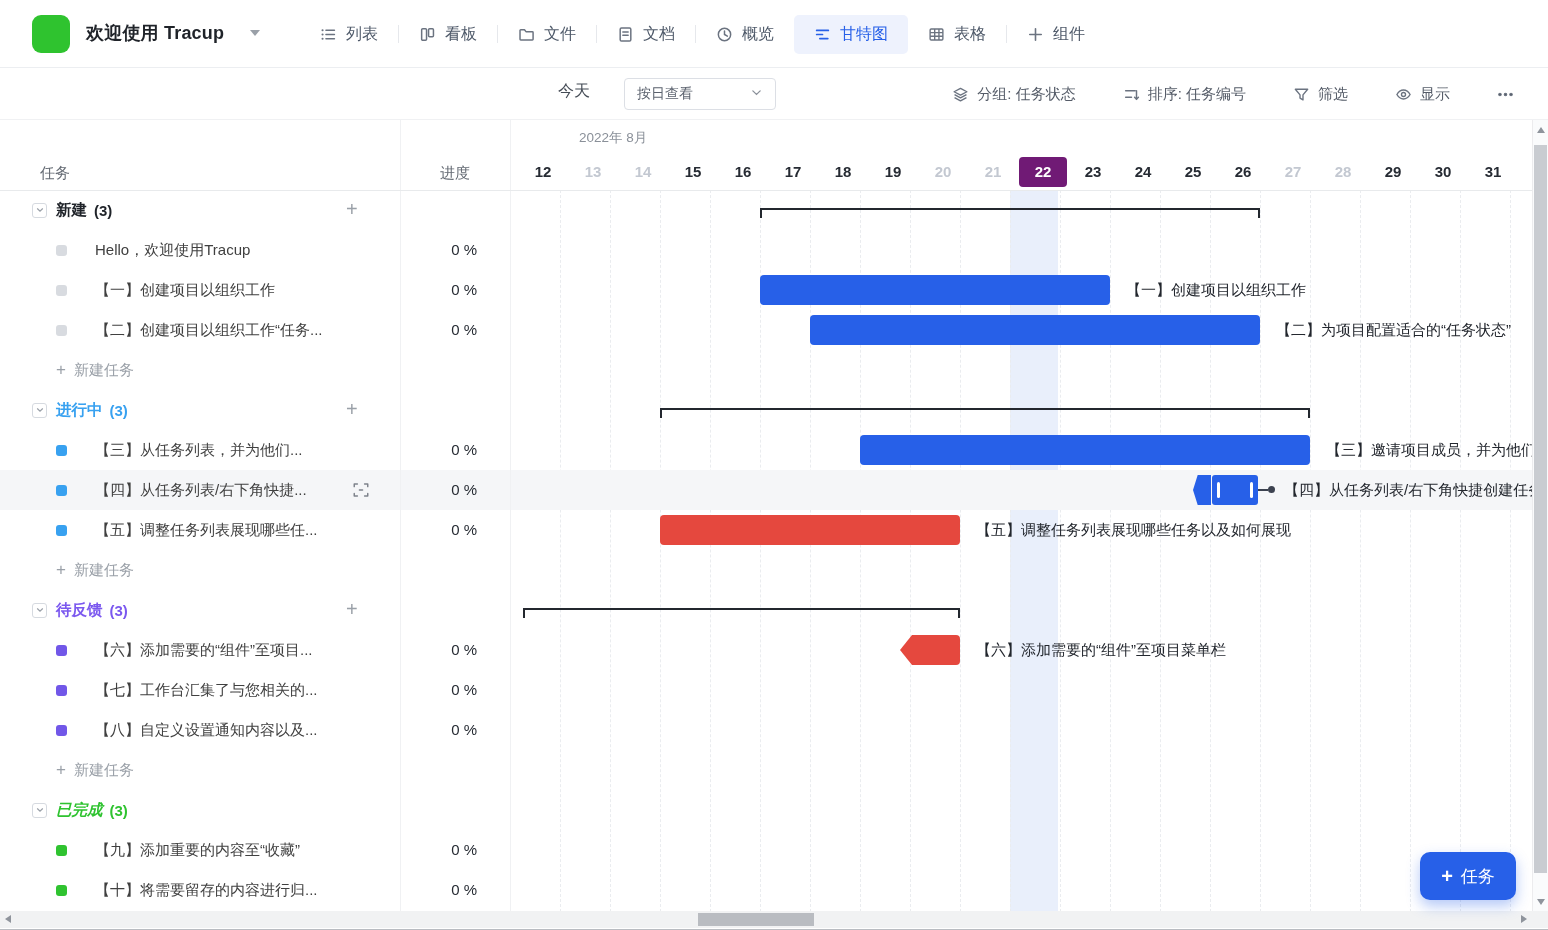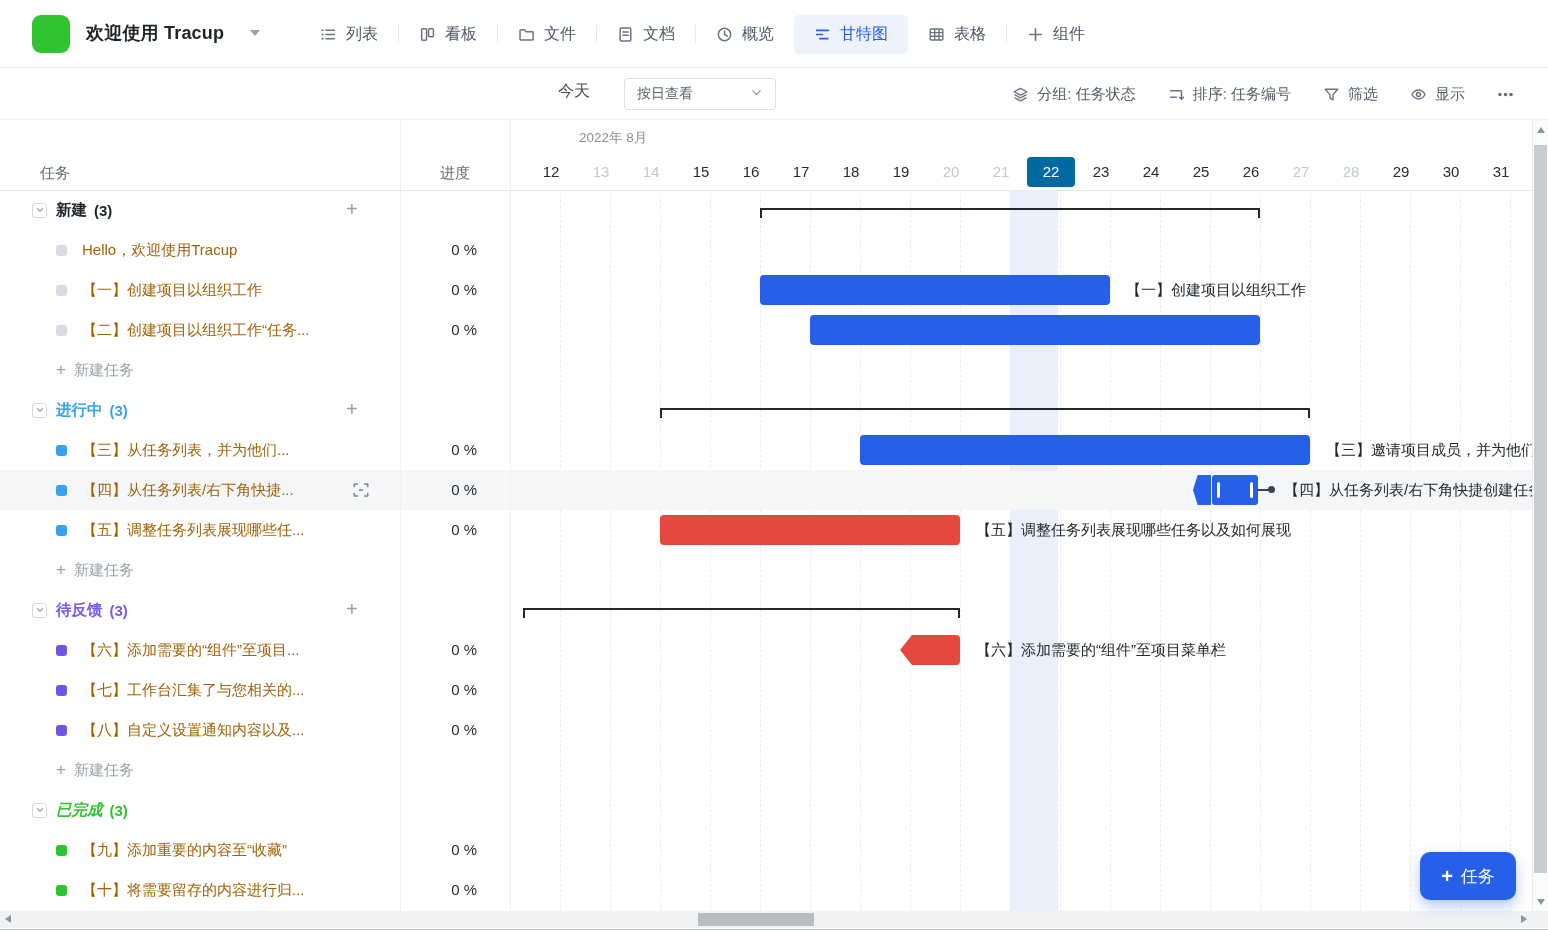--- a/index.html
+++ b/index.html
@@ -21,21 +21,21 @@
 
   
   .toolbar { position:absolute; left:0; top:68px; width:1548px; height:52px; background:#fff; border-bottom:1px solid #f0f1f3; }
   .search-wrap { position:absolute; left:32px; top:13px; display:flex; align-items:center; gap:10px; }
   .search-wrap svg { stroke:#a8aeb8; }
   .search-input { border:none; outline:none; font-size:16px; width:380px; color:#23272e; font-family:inherit; }
   .search-input::placeholder { color:#bfc5cf; }
   .today-btn { position:absolute; left:558px; top:13px; font-size:16px; color:#454c56; cursor:pointer; }
   .view-select { position:absolute; left:624px; top:10px; width:152px; height:32px; border:1px solid #dcdfe5; border-radius:4px; display:flex; align-items:center; padding:0 12px; font-size:14px; color:#5b626e; cursor:pointer; }
   .view-select .chev { margin-left:auto; }
-  .tb-actions { position:absolute; right:34px; top:0; height:52px; display:flex; align-items:center; gap:32px;justify-content:center; }
+  .tb-actions { position:absolute; right:34px; top:0; height:52px; display:flex; align-items:center; gap:47px;justify-content:center; }
   .tb-action { display:flex; align-items:center; gap:8px; font-size:15px; color:#555c68; cursor:pointer; white-space:nowrap; }
   .tb-action svg { stroke:#6b7380; display:block; }
 
   
   .main { position:absolute; left:0; top:120px; width:1548px; height:792px; overflow:hidden; background:#fff; }
   .vline { position:absolute; top:0; bottom:0; width:1px; background:#f0f1f3; z-index:5; }
   .header-border { position:absolute; left:0; top:70px; width:1532px; height:1px; background:#e8eaec; z-index:5; }
 
   .left-head-task { position:absolute; left:40px; top:44px; font-size:15px; color:#646a73; }
   .left-head-progress { position:absolute; left:400px; top:44px; width:110px; text-align:center; font-size:15px; color:#646a73; }
@@ -43,33 +43,33 @@
   .rows { position:absolute; left:0; top:70px; width:510px; }
   .row { position:relative; height:40px; display:flex; align-items:center; }
   .row.hl { background:#f5f6f8; }
   .progress-cell { position:absolute; left:400px; top:0; width:110px; height:40px; line-height:40px; text-align:right; padding-right:33px; font-size:15px; color:#262b33; }
   .collapse-box { margin-left:32px; width:15px; height:15px; border:1px solid #d6dae0; border-radius:3px; display:flex; align-items:center; justify-content:center; cursor:pointer; flex:none; }
   .collapse-box svg { stroke:#9aa0a8; display:block; }
   .group-title { margin-left:9px; font-size:15.5px; font-weight:bold; }
   .group-count { margin-left:7px; font-size:15px; font-weight:bold; }
   .group-add { position:absolute; left:346px; top:0; height:40px; line-height:38px; font-size:20px; color:#9aa0a8; cursor:pointer; }
   .task-dot { margin-left:56px; width:11px; height:11px; border-radius:3px; flex:none; }
-  .task-label { margin-left:15px; font-size:15px; color:#a16207; white-space:nowrap; overflow:hidden; max-width:255px; }
+  .task-label { margin-left:28px; font-size:15px; color:#404040; white-space:nowrap; overflow:hidden; max-width:255px; }
   .row-extra { position:absolute; left:352px; top:11px; cursor:pointer; }
   .row-extra svg { stroke:#7d828b; display:block; }
   .row-add { padding-left:56px; font-size:15px; color:#9aa0a8; cursor:pointer; }
   .row-add .plus { margin-right:8px; font-size:17px; }
 
   
   .gantt { position:absolute; left:510px; top:0; width:1022px; height:792px; overflow:hidden; }
   .month-label { position:absolute; left:33px; top:9px; font-size:13.5px; color:#8a9099;margin-left:36px; }
-  .days { position:absolute; left:16px; top:37px; height:30px; display:flex; }
+  .days { position:absolute; left:8px; top:37px; height:30px; display:flex;font-weight:bold; }
   .day-cell { width:50px; height:30px; line-height:30px; text-align:center; font-size:15px; color:#262b33; border-radius:4px; flex:none; }
   .day-cell.weekend { color:#c3c8d1; }
-  .day-cell.today { background:#0369a1; color:#fff; width:48px; margin:0 1px; }
+  .day-cell.today { background:#701a75; color:#fff; width:48px; margin:0 1px; }
   .gantt-body { position:absolute; left:0; top:70px; width:1022px; height:722px; }
   .today-stripe { position:absolute; top:0; bottom:0; background:#e9effb; z-index:0; }
   .grid-line { position:absolute; top:0; bottom:0; width:0; border-left:1px dashed #eaecef; z-index:0; }
   .row-hl { position:absolute; left:0; width:1022px; height:40px; background:#f5f6f8; z-index:1; }
   .bracket { position:absolute; height:10px; border-top:2px solid #23272e; border-left:2px solid #23272e; border-right:2px solid #23272e; z-index:2; }
   .gbar { position:absolute; height:30px; border-radius:4px; z-index:3; }
   .gbar.flag { border-radius:4px; }
   .bar-arrow { position:absolute; height:30px; z-index:3; }
   .bar-body { position:absolute; height:30px; border-radius:3px; z-index:3; }
   .handle { position:absolute; top:7px; width:3px; height:16px; background:#fff; border-radius:1.5px; }
@@ -417,20 +417,21 @@
           <div class="grid-line" style="left: 900px;"></div>
           <div class="grid-line" style="left: 950px;"></div>
           <div class="grid-line" style="left: 1000px;"></div>
           <div class="row-hl" style="top: 280px;"></div>
           <div class="bracket" style="left: 250px; width: 500px; top: 18px;"></div>
           <div class="bracket" style="left: 150px; width: 650px; top: 218px;"></div>
           <div class="bracket" style="left: 12.5px; width: 437.5px; top: 418px;"></div>
           <div class="gbar" style="left: 250px; width: 350px; top: 85px; background: rgb(39, 96, 232);"></div>
           <div class="bar-label" style="left: 616px; top: 80px;">【一】创建项目以组织工作</div>
           <div class="gbar" style="left: 300px; width: 450px; top: 125px; background: rgb(39, 96, 232);"></div>
+          <div class="bar-label" style="left: 766px; top: 120px;">【二】为项目配置适合的“任务状态”</div>
           <div class="gbar" style="left: 350px; width: 450px; top: 245px; background: rgb(39, 96, 232);"></div>
           <div class="bar-label" style="left: 816px; top: 240px;">【三】邀请项目成员，并为他们分配任务</div>
           <div class="bar-arrow" style="left: 683px; width: 18px; top: 285px; background: rgb(39, 96, 232); clip-path: polygon(100% 0px, 100% 100%, 26% 100%, 0px 50%, 26% 0px);"></div>
           <div class="bar-body" style="left: 702px; width: 46px; top: 285px; background: rgb(39, 96, 232);">
             <span class="handle" style="left: 5px;"></span>
             <span class="handle" style="right: 5px;"></span>
           </div>
           <div class="link-line" style="left: 748px; width: 10px; top: 299px;"></div>
           <div class="link-dot" style="left: 758px; top: 296px;"></div>
           <div class="bar-label" style="left: 774px; top: 280px;">【四】从任务列表/右下角快捷创建任务</div>

